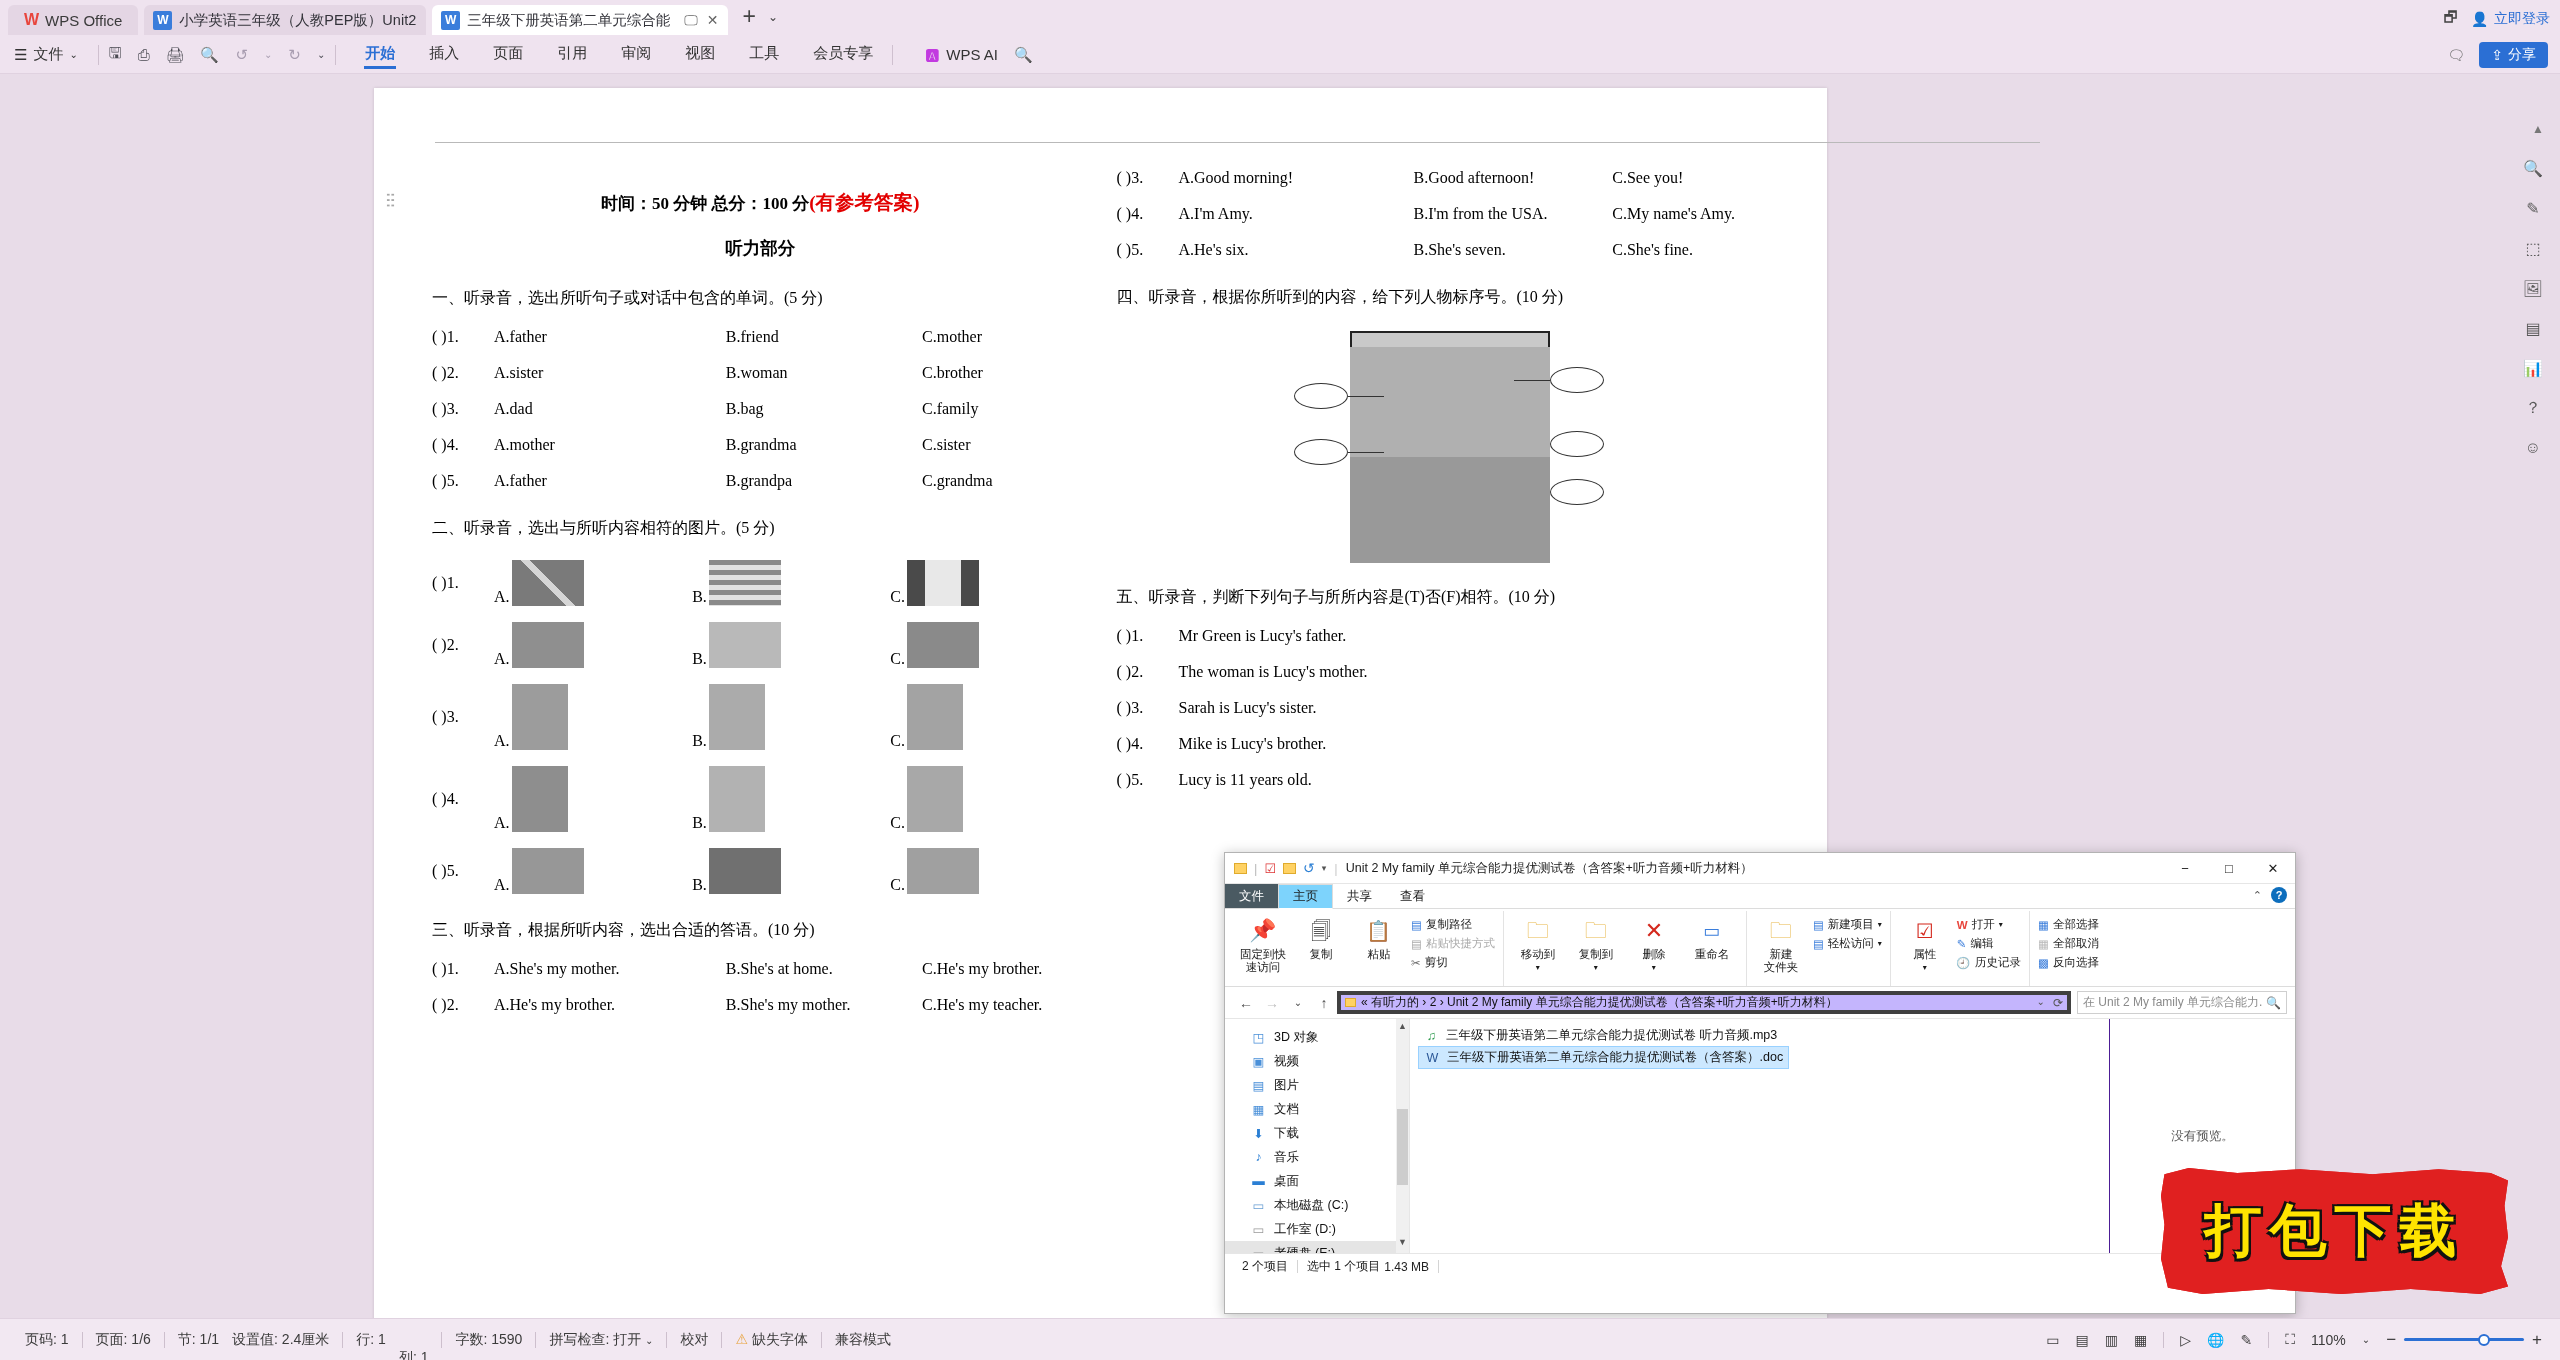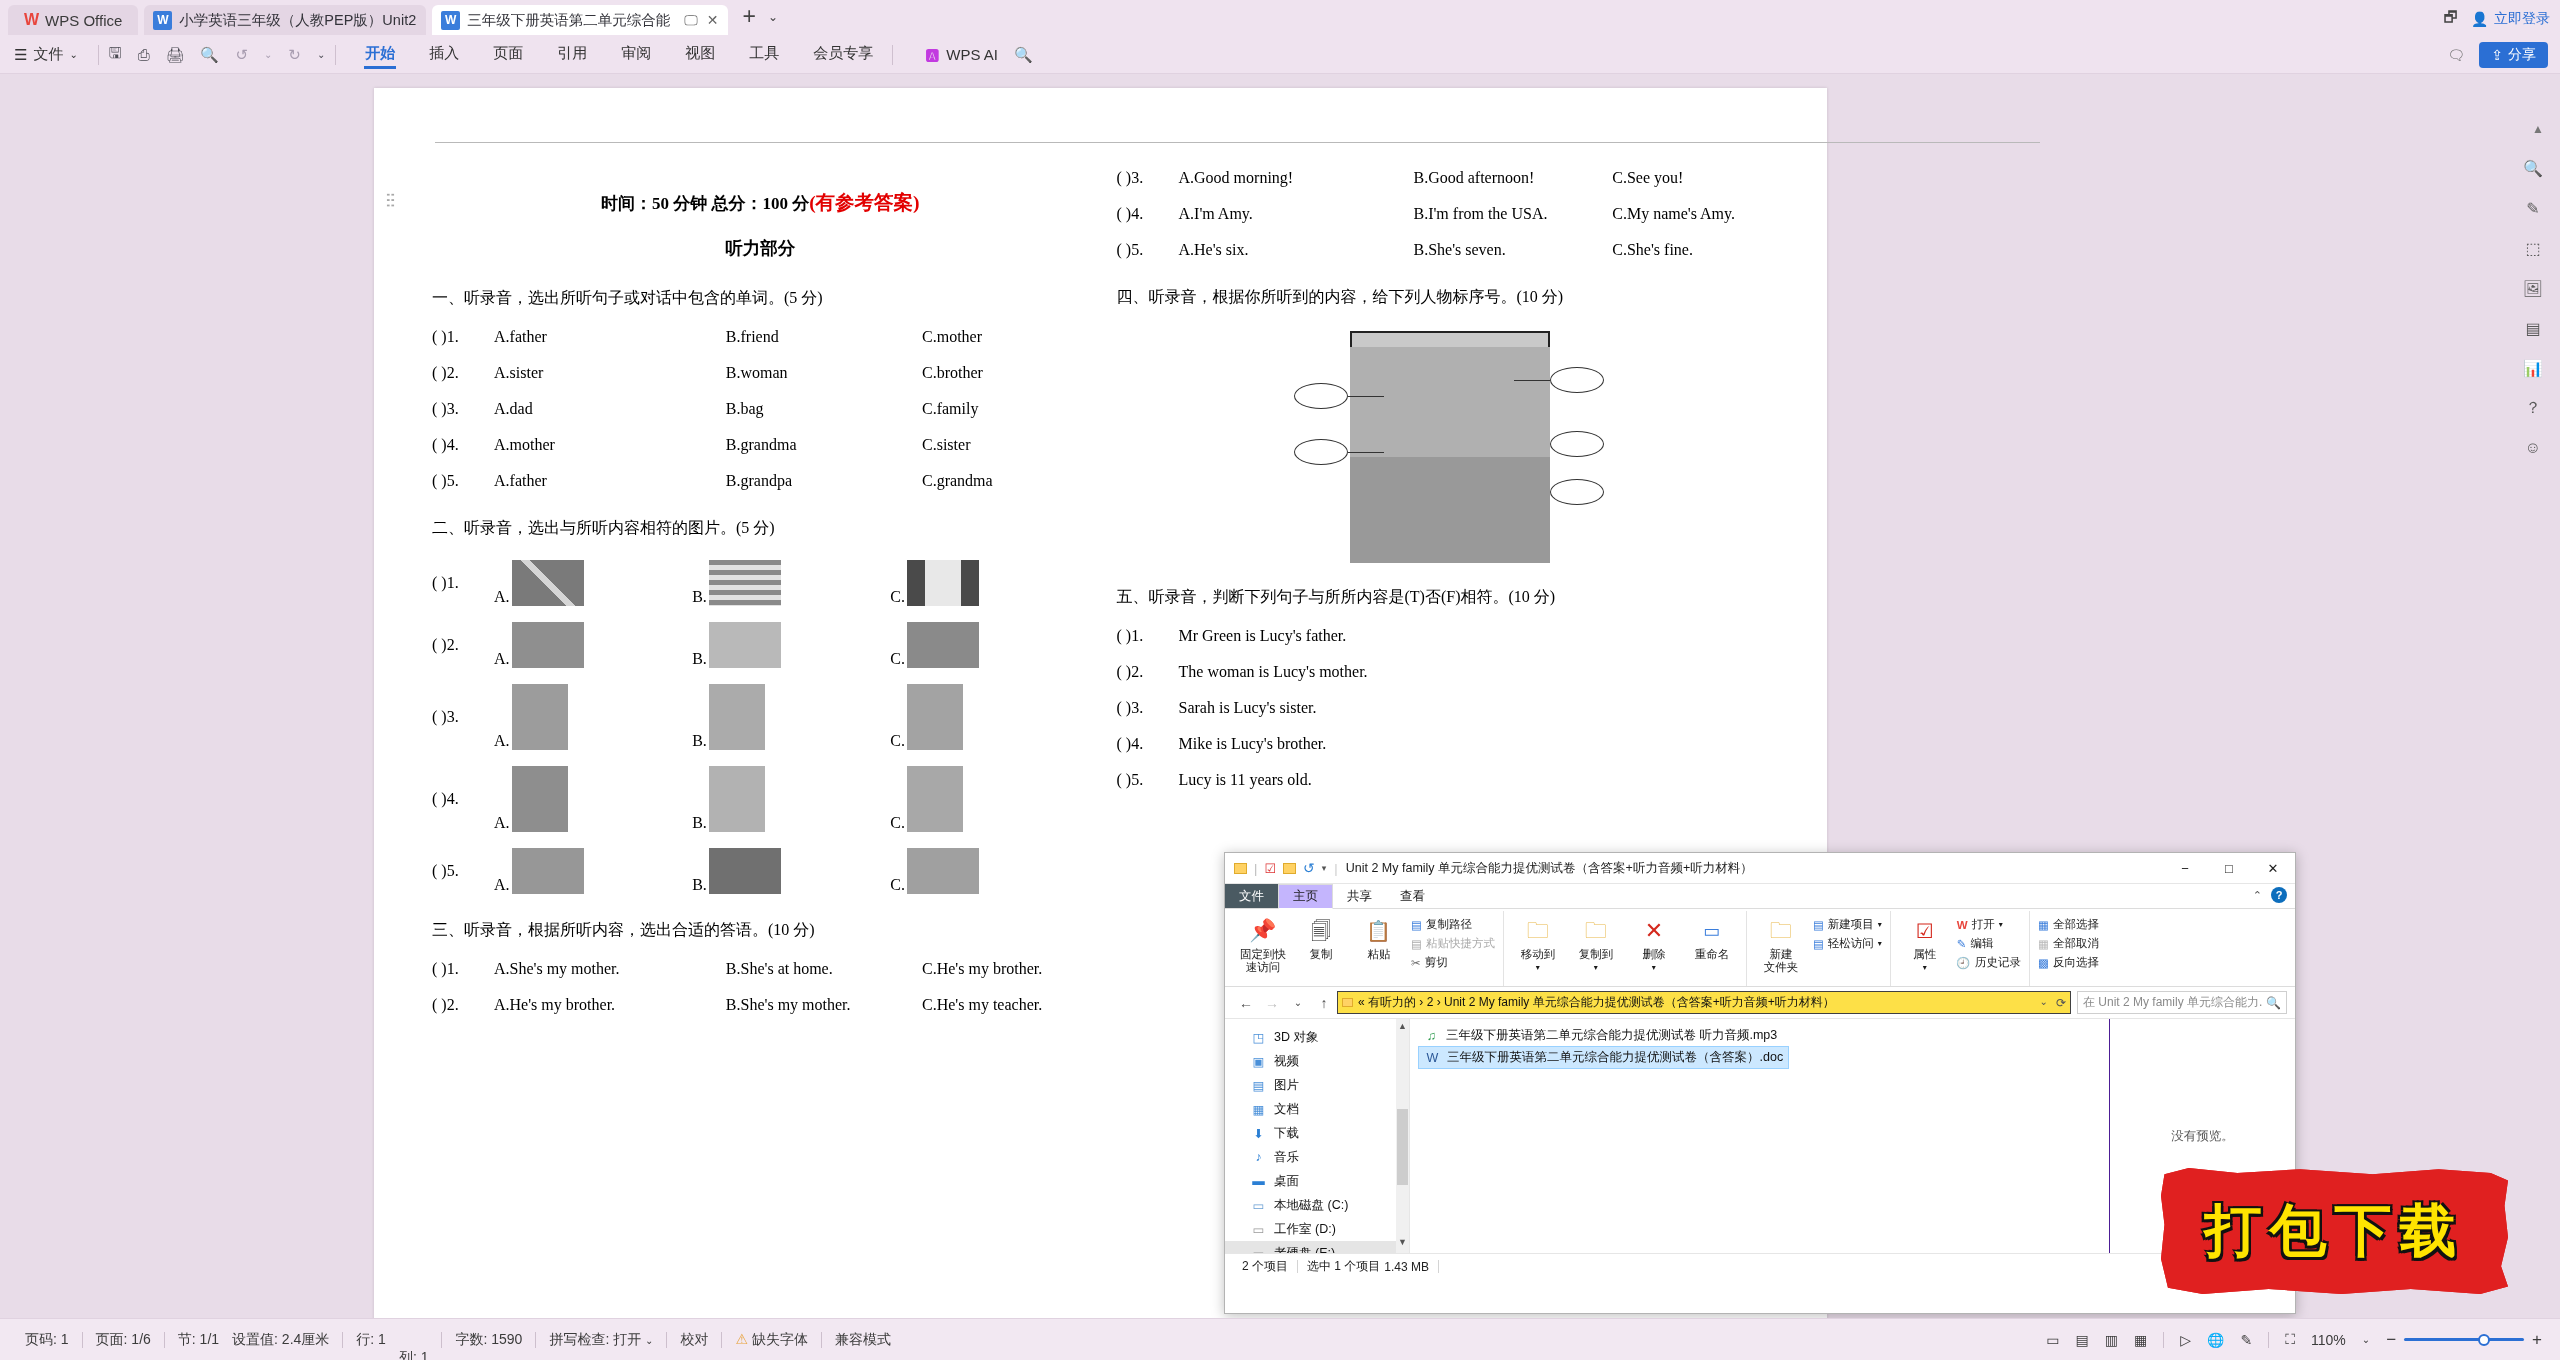--- a/index.html
+++ b/index.html
@@ -134,38 +134,38 @@
     border-bottom:1px solid #e6e6e6;
   }
   .ex-qat { display:flex; align-items:center; gap:7px; }
   .ex-sq { width:13px; height:11px; background:#ffd264; border:1px solid #e0ab2c; }
   .ex-title-text { margin-left:10px; font-size:12.5px; color:#1a1a1a; }
   .ex-wbtns { margin-left:auto; display:flex; }
   .ex-wbtn { width:44px; height:30px; display:flex; align-items:center; justify-content:center; font-size:13px; color:#222;}
   .ex-tabs { height:25px; background:#fff; display:flex; align-items:stretch; font-size:12.5px; border-bottom:1px solid #dcdcdc; position:relative;}
   .ex-tab { padding:0 14px; display:flex; align-items:center; color:#1a1a1a; }
   .ex-tab.file { background:#4a5a62; color:#fff; }
-  .ex-tab.sel { background:#c4b5fd; border:1px solid #dcdcdc; border-bottom:1px solid #fff; margin-bottom:-1px;}
+  .ex-tab.sel { background:#7dd3fc; border:1px solid #dcdcdc; border-bottom:1px solid #fff; margin-bottom:-1px;}
   .ex-help { position:absolute; right:8px; top:3px; display:flex; align-items:center; gap:9px;}
   .ex-help .q { width:16px; height:16px; border-radius:50%; background:#0d6ebd; color:#fff; font-size:11px; display:flex; align-items:center; justify-content:center; font-weight:bold;}
   .ex-ribbon {
     height:78px; background:#fff; display:flex; align-items:stretch; border-bottom:1px solid #dcdcdc;
     padding:2px 0 0 4px; font-size:11.5px; color:#1a1a1a;
   }
   .rgrp { display:flex; align-items:flex-start; padding:2px 6px 0; border-right:1px solid #e3e3e3; gap:2px;}
   .rbig { width:56px; display:flex; flex-direction:column; align-items:center; gap:2px; padding-top:3px; text-align:center; line-height:1.15;}
   .rbig .gi { height:30px; display:flex; align-items:center; justify-content:center;}
   .rsmalls { display:flex; flex-direction:column; justify-content:center; gap:4px; padding:4px 2px 0;}
   .rsmall { display:flex; align-items:center; gap:4px; white-space:nowrap; }
   .ex-addr { height:32px; display:flex; align-items:center; gap:0; padding:0 8px; border-bottom:1px solid #e6e6e6;}
   .nav-btn { width:26px; height:26px; display:flex; align-items:center; justify-content:center; color:#4a4a4a; font-size:14px;}
   .nav-btn.dis { color:#c0c0c0; }
   .addr-box {
-    flex:1; height:23px; border:1px solid #404040; display:flex; align-items:center;
-    padding:0 4px; gap:5px; font-size:12px; background:#fde047; margin-right:6px; overflow:hidden; white-space:nowrap;
+    flex:1; height:23px; border:4px solid #404040; display:flex; align-items:center;
+    padding:0 4px; gap:5px; font-size:12px; background:#c4b5fd; margin-right:6px; overflow:hidden; white-space:nowrap;
   }
   .addr-sq { width:11px; height:9px; background:#ffd264; border:1px solid #e0ab2c; flex:0 0 auto;}
   .addr-right { margin-left:auto; display:flex; gap:8px; color:#555; padding-left:8px;}
   .search-box {
     width:210px; height:23px; border:1px solid #cfcfcf; display:flex; align-items:center;
     padding:0 5px; font-size:12px; color:#8a8a8a; gap:4px;
   }
   .ex-body { display:flex; height:234px; }
   .ex-nav { width:185px; border-right:1px solid #e6e6e6; padding-top:6px; overflow:hidden; position:relative;}
   .nav-item { display:flex; align-items:center; gap:8px; padding:3.5px 0 3.5px 26px; font-size:12.5px; white-space:nowrap;}

